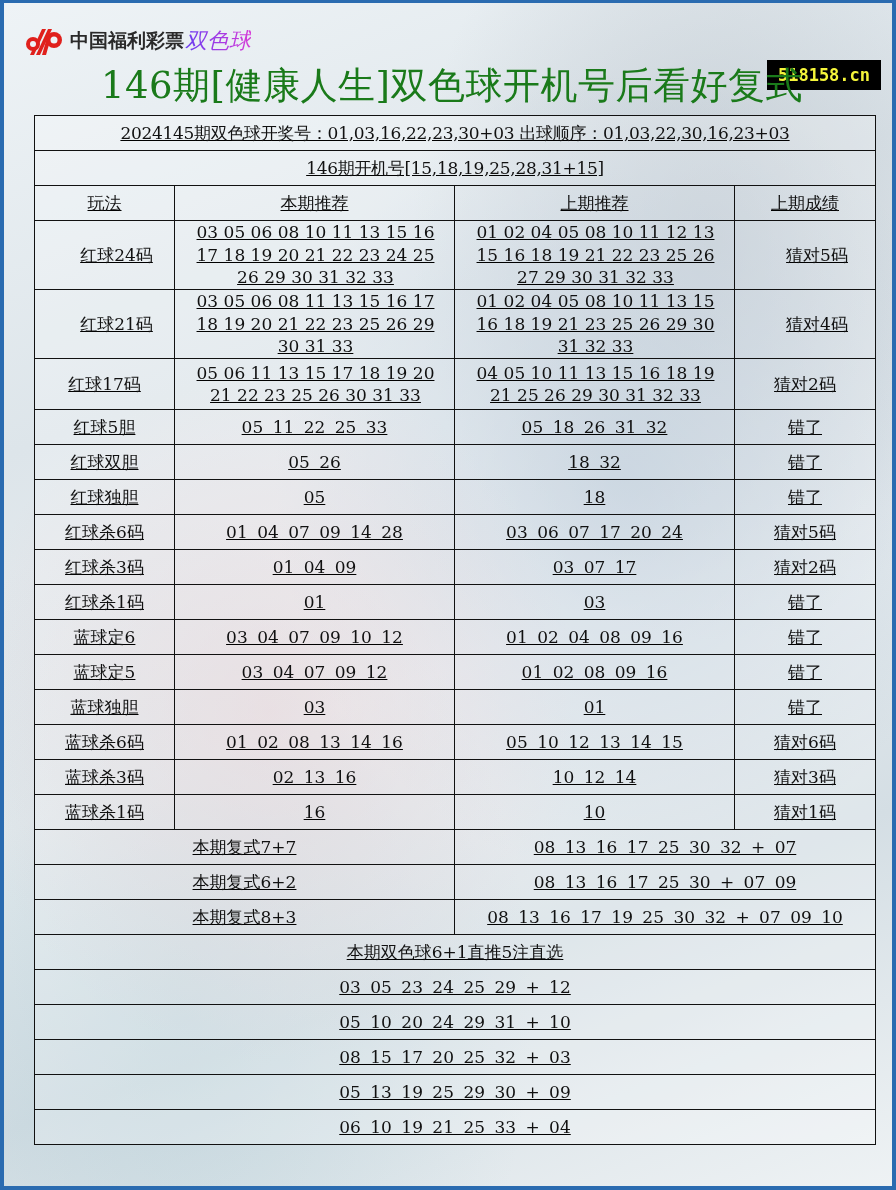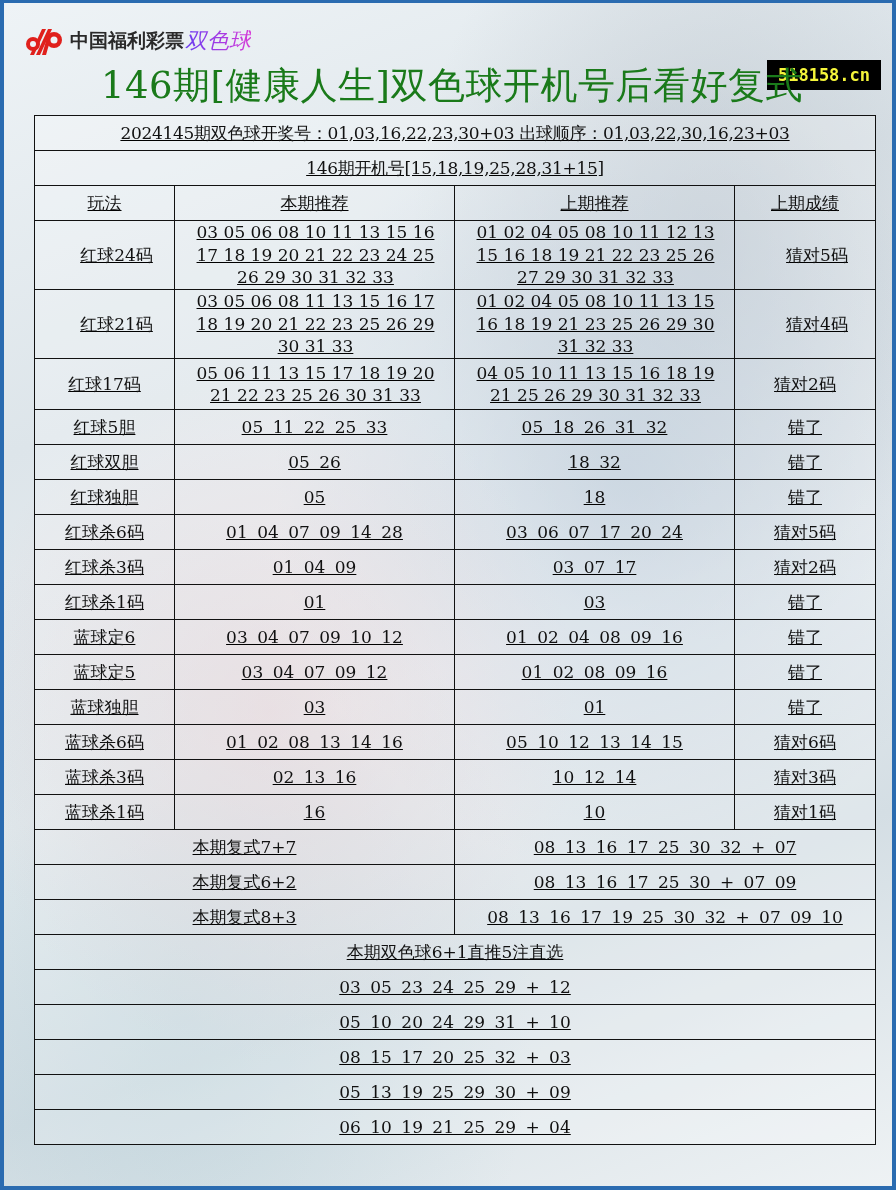--- a/index.html
+++ b/index.html
@@ -233,17 +233,17 @@
       <tr>
         <td colspan="4" class="sp">05 10 20 24 29 31 + 10</td>
       </tr>
       <tr>
         <td colspan="4" class="sp">08 15 17 20 25 32 + 03</td>
       </tr>
       <tr>
         <td colspan="4" class="sp">05 13 19 25 29 30 + 09</td>
       </tr>
       <tr>
-        <td colspan="4" class="sp">06 10 19 21 25 29 + 04</td>
+        <td colspan="4" class="sp">06 10 19 21 25 33 + 04</td>
       </tr>
     </tbody>
   </table>
 </div>
 
 </body></html>

